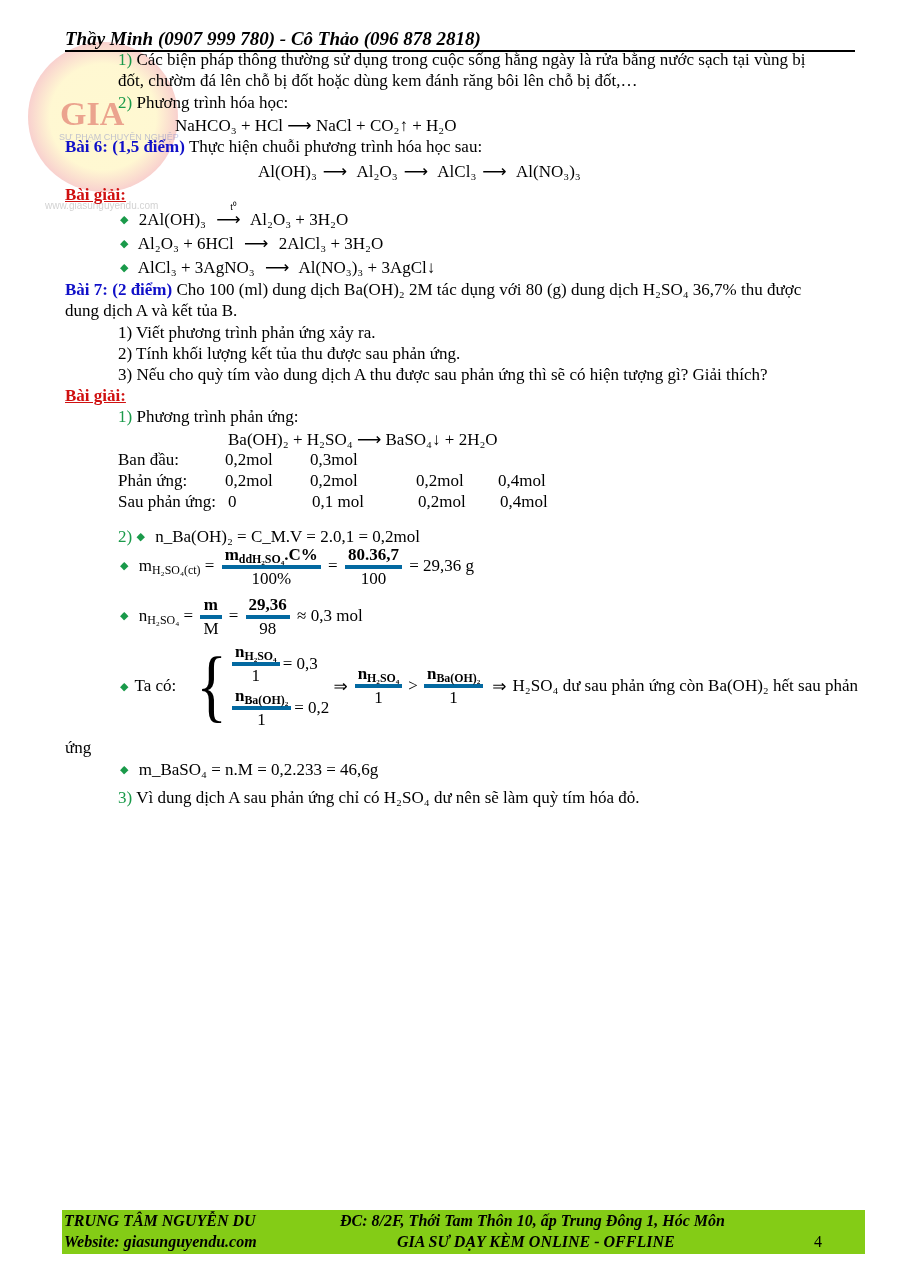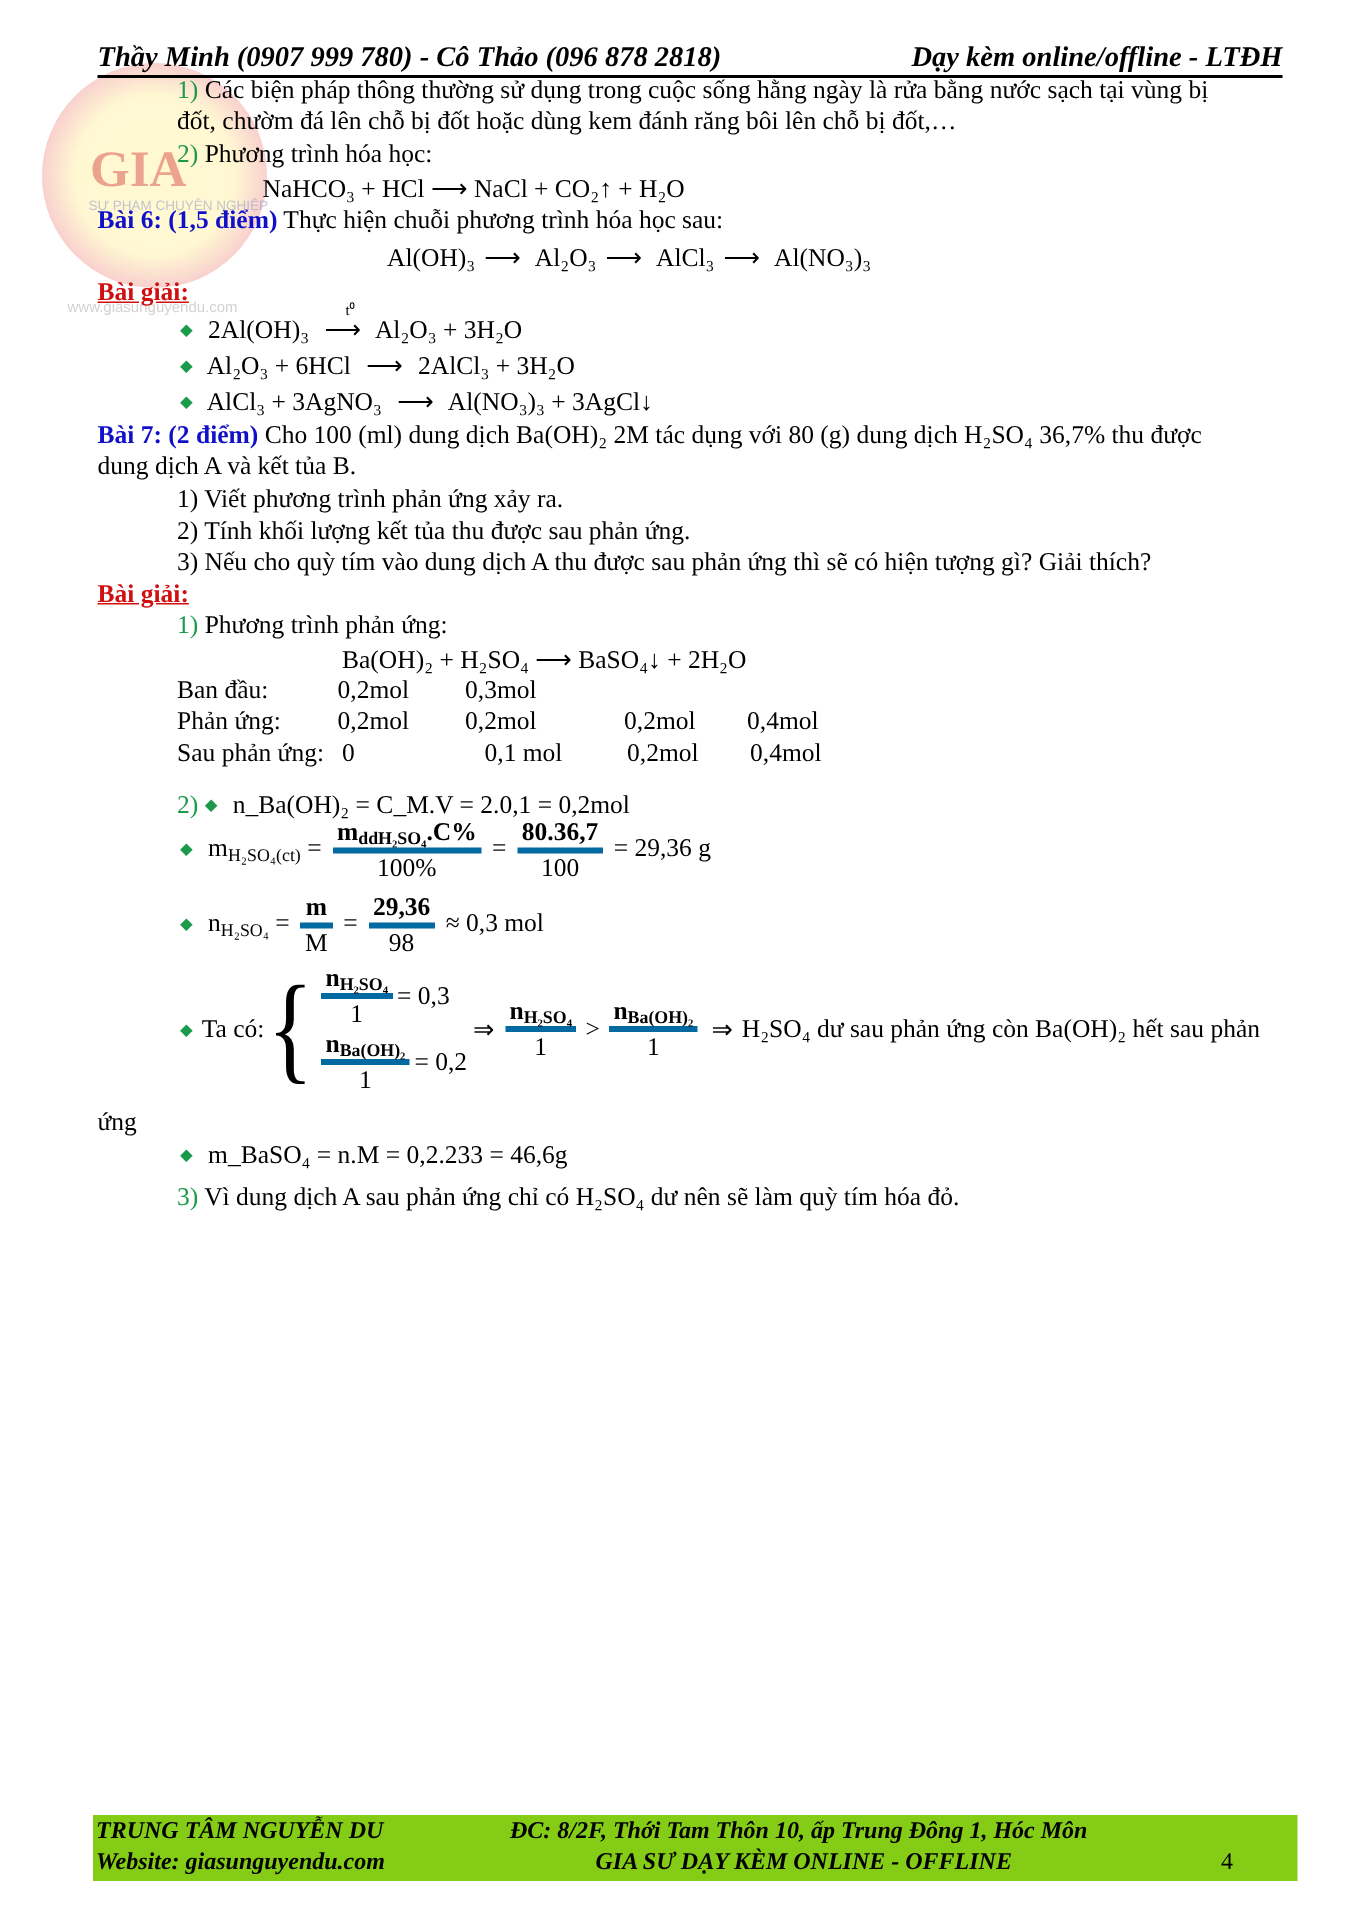--- a/index.html
+++ b/index.html
@@ -32,21 +32,20 @@
 </head>
 <body>
 
 <div class="abs logo"></div>
 <div class="abs logo-text">GIA</div>
 <div class="abs logo-sub">SƯ PHẠM CHUYÊN NGHIỆP</div>
 <div class="abs logo-url">www.giasunguyendu.com</div>
 
 <div class="abs header">
   <span>Thầy Minh (0907 999 780) - Cô Thảo (096 878 2818)</span>
-  <span class="r">Dạy kèm online/offline - LTĐH</span>
 </div>
 
 <div class="abs" style="left:118px; top:50px;">
   <span class="num">1)</span>
   <span>Các biện pháp thông thường sử dụng trong cuộc sống hằng ngày là rửa bằng nước sạch tại vùng bị</span>
 </div>
 <div class="abs" style="left:118px; top:71px;">đốt, chườm đá lên chỗ bị đốt hoặc dùng kem đánh răng bôi lên chỗ bị đốt,…</div>
 <div class="abs" style="left:118px; top:93px;">
   <span class="num">2)</span>
   <span>Phương trình hóa học:</span>
@@ -105,21 +104,21 @@
   <div class="abs" style="left:310px; top:450px;">0,3mol</div>
 
   <div class="abs" style="left:118px; top:471px;">Phản ứng:</div>
   <div class="abs" style="left:225px; top:471px;">0,2mol</div>
   <div class="abs" style="left:310px; top:471px;">0,2mol</div>
   <div class="abs" style="left:416px; top:471px;">0,2mol</div>
   <div class="abs" style="left:498px; top:471px;">0,4mol</div>
 
   <div class="abs" style="left:118px; top:492px;">Sau phản ứng:</div>
   <div class="abs" style="left:228px; top:492px;">0</div>
-  <div class="abs" style="left:323px; top:492px;">0,1 mol</div>
+  <div class="abs" style="left:312px; top:492px;">0,1 mol</div>
   <div class="abs" style="left:418px; top:492px;">0,2mol</div>
   <div class="abs" style="left:500px; top:492px;">0,4mol</div>
 </div>
 
 <div class="abs" style="left:118px; top:527px;">
   <span class="num">2)</span>
   <span class="bullet">◆</span>
   <span>n_Ba(OH)₂ = C_M.V = 2.0,1 = 0,2mol</span>
 </div>
 
@@ -147,21 +146,21 @@
   <span class="frac">
     <span class="top">29,36</span>
     <span>98</span>
   </span>
   <span>≈ 0,3 mol</span>
 </div>
 
 <div class="abs" style="left:120px; top:642px;">
   <div style="display:flex; align-items:center;">
     <span class="bullet">◆</span>
-    <span style="margin-right:2px;">Ta có:</span>
+    <span style="margin-right:20px;">Ta có:</span>
     <span class="brace">{</span>
     <div style="display:flex; flex-direction:column; margin-left:2px;">
       <div style="display:flex; align-items:center;">
         <span class="frac">
             <span class="top">n<sub>H₂SO₄</sub></span>
             <span>1</span>
           </span>
         <span>= 0,3</span>
       </div>
       <div style="display:flex; align-items:center;">

